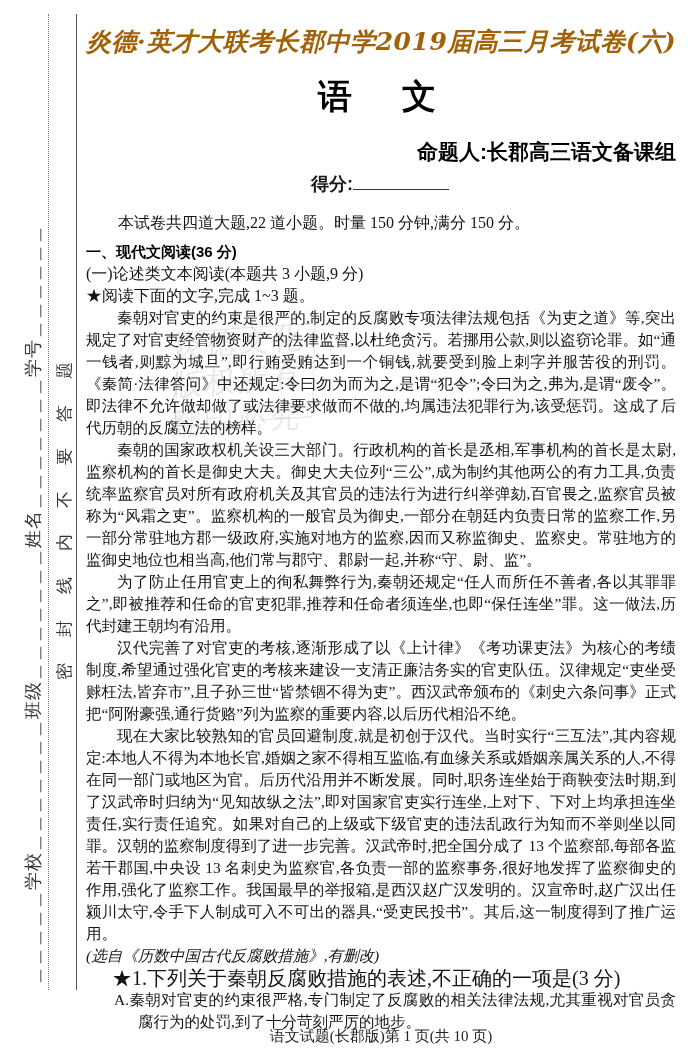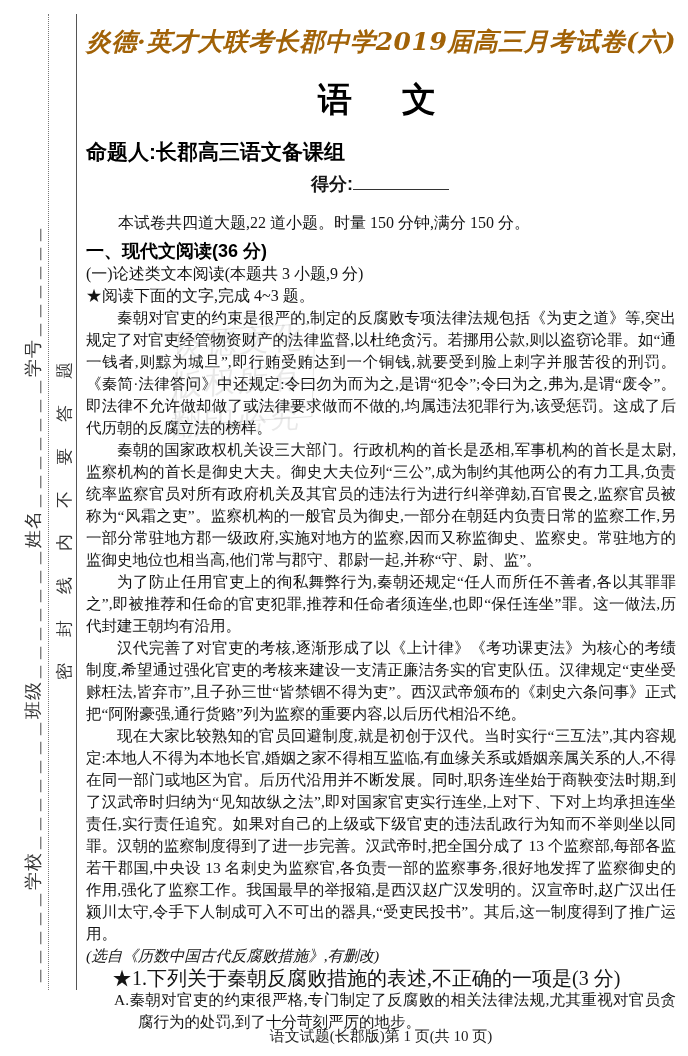--- a/index.html
+++ b/index.html
@@ -38,36 +38,36 @@
     color:rgba(0,0,0,0.09); white-space:nowrap;
   }
   
   .main { position:absolute; left:86px; top:18px; width:590px; z-index:1; }
   .exam-header {
     margin-top:8px; text-align:center; font-family:"DejaVu Serif","Liberation Serif",serif;
     font-weight:bold; font-style:italic; font-size:25px; line-height:32px; letter-spacing:0.5px;
     color:#a16207;
   }
   .subject {
-    margin-top:23px; text-align:center; font-family:Liberation Serif, serif;
+    margin-top:23px; text-align:center; font-family:Liberation Mono, monospace;
     font-weight:bold; font-size:34px; line-height:37px; letter-spacing:8px; color:#000;
   }
   .setter {
-    margin-top:21px; text-align:left; font-family:"Liberation Sans","DejaVu Sans",sans-serif;
+    margin-top:21px; text-align:right; font-family:"Liberation Sans","DejaVu Sans",sans-serif;
     font-weight:bold; font-size:21px; line-height:26px; color:#000;
   }
   .score-row {
     margin-top:7px; text-align:center; font-family:"Liberation Sans","DejaVu Sans",sans-serif;
     font-weight:bold; font-size:18px; line-height:24px; padding-right:2px;
   }
   .score-blank { display:inline-block; width:96px; height:1em; border-bottom:1.5px solid #333; vertical-align:baseline; }
   .intro { margin-top:16px; font-size:16px; line-height:22px; text-indent:2em; }
   .sec-heading {
     margin-top:6px; font-family:"Liberation Sans","DejaVu Sans",sans-serif;
-    font-weight:bold; font-size:18px; line-height:23px; color:#000;
+    font-weight:bold; font-size:15px; line-height:23px; color:#000;
   }
   .plain-line { font-size:16px; line-height:22px; }
   .article-title {
     text-align:center; font-family:"Liberation Sans","DejaVu Sans",sans-serif;
     font-weight:bold; font-size:17px; line-height:22px; color:#000;
   }
   .body-para {
     font-size:15.5px; line-height:22px; text-align:justify; text-justify:inter-ideograph;
     text-indent:2em;
   }
@@ -103,21 +103,21 @@
     <div class="exam-header">炎德·英才大联考长郡中学2019届高三月考试卷(六)</div>
     <div class="subject">语　文</div>
     <div class="setter">命题人:长郡高三语文备课组</div>
     <div class="score-row">
       <span>得分:</span><span class="score-blank"></span>
     </div>
     <p class="intro">本试卷共四道大题,22 道小题。时量 150 分钟,满分 150 分。</p>
 
     <div class="sec-heading">一、现代文阅读(36 分)</div>
     <div class="plain-line">(一)论述类文本阅读(本题共 3 小题,9 分)</div>
-    <div class="plain-line">★阅读下面的文字,完成 4~3 题。</div>
+    <div class="plain-line">★阅读下面的文字,完成 1~3 题。</div>
 
     <p class="body-para">秦朝对官吏的约束是很严的,制定的反腐败专项法律法规包括《为吏之道》等,突出规定了对官吏经管物资财产的法律监督,以杜绝贪污。若挪用公款,则以盗窃论罪。如“通一钱者,则黥为城旦”,即行贿受贿达到一个铜钱,就要受到脸上刺字并服苦役的刑罚。《秦简·法律答问》中还规定:令曰勿为而为之,是谓“犯令”;令曰为之,弗为,是谓“废令”。即法律不允许做却做了或法律要求做而不做的,均属违法犯罪行为,该受惩罚。这成了后代历朝的反腐立法的榜样。</p>
     <p class="body-para">秦朝的国家政权机关设三大部门。行政机构的首长是丞相,军事机构的首长是太尉,监察机构的首长是御史大夫。御史大夫位列“三公”,成为制约其他两公的有力工具,负责统率监察官员对所有政府机关及其官员的违法行为进行纠举弹劾,百官畏之,监察官员被称为“风霜之吏”。监察机构的一般官员为御史,一部分在朝廷内负责日常的监察工作,另一部分常驻地方郡一级政府,实施对地方的监察,因而又称监御史、监察史。常驻地方的监御史地位也相当高,他们常与郡守、郡尉一起,并称“守、尉、监”。</p>
     <p class="body-para">为了防止任用官吏上的徇私舞弊行为,秦朝还规定“任人而所任不善者,各以其罪罪之”,即被推荐和任命的官吏犯罪,推荐和任命者须连坐,也即“保任连坐”罪。这一做法,历代封建王朝均有沿用。</p>
     <p class="body-para">汉代完善了对官吏的考核,逐渐形成了以《上计律》《考功课吏法》为核心的考绩制度,希望通过强化官吏的考核来建设一支清正廉洁务实的官吏队伍。汉律规定“吏坐受赇枉法,皆弃市”,且子孙三世“皆禁锢不得为吏”。西汉武帝颁布的《刺史六条问事》正式把“阿附豪强,通行货赂”列为监察的重要内容,以后历代相沿不绝。</p>
     <p class="body-para">现在大家比较熟知的官员回避制度,就是初创于汉代。当时实行“三互法”,其内容规定:本地人不得为本地长官,婚姻之家不得相互监临,有血缘关系或婚姻亲属关系的人,不得在同一部门或地区为官。后历代沿用并不断发展。同时,职务连坐始于商鞅变法时期,到了汉武帝时归纳为“见知故纵之法”,即对国家官吏实行连坐,上对下、下对上均承担连坐责任,实行责任追究。如果对自己的上级或下级官吏的违法乱政行为知而不举则坐以同罪。汉朝的监察制度得到了进一步完善。汉武帝时,把全国分成了 13 个监察部,每部各监若干郡国,中央设 13 名刺史为监察官,各负责一部的监察事务,很好地发挥了监察御史的作用,强化了监察工作。我国最早的举报箱,是西汉赵广汉发明的。汉宣帝时,赵广汉出任颍川太守,令手下人制成可入不可出的器具,“受吏民投书”。其后,这一制度得到了推广运用。</p>
 
     <div class="source-line">(选自《历数中国古代反腐败措施》,有删改)</div>
     <div class="question">★1.下列关于秦朝反腐败措施的表述,不正确的一项是(3 分)</div>
     <div class="option">A.秦朝对官吏的约束很严格,专门制定了反腐败的相关法律法规,尤其重视对官员贪腐行为的处罚,到了十分苛刻严厉的地步。</div>

